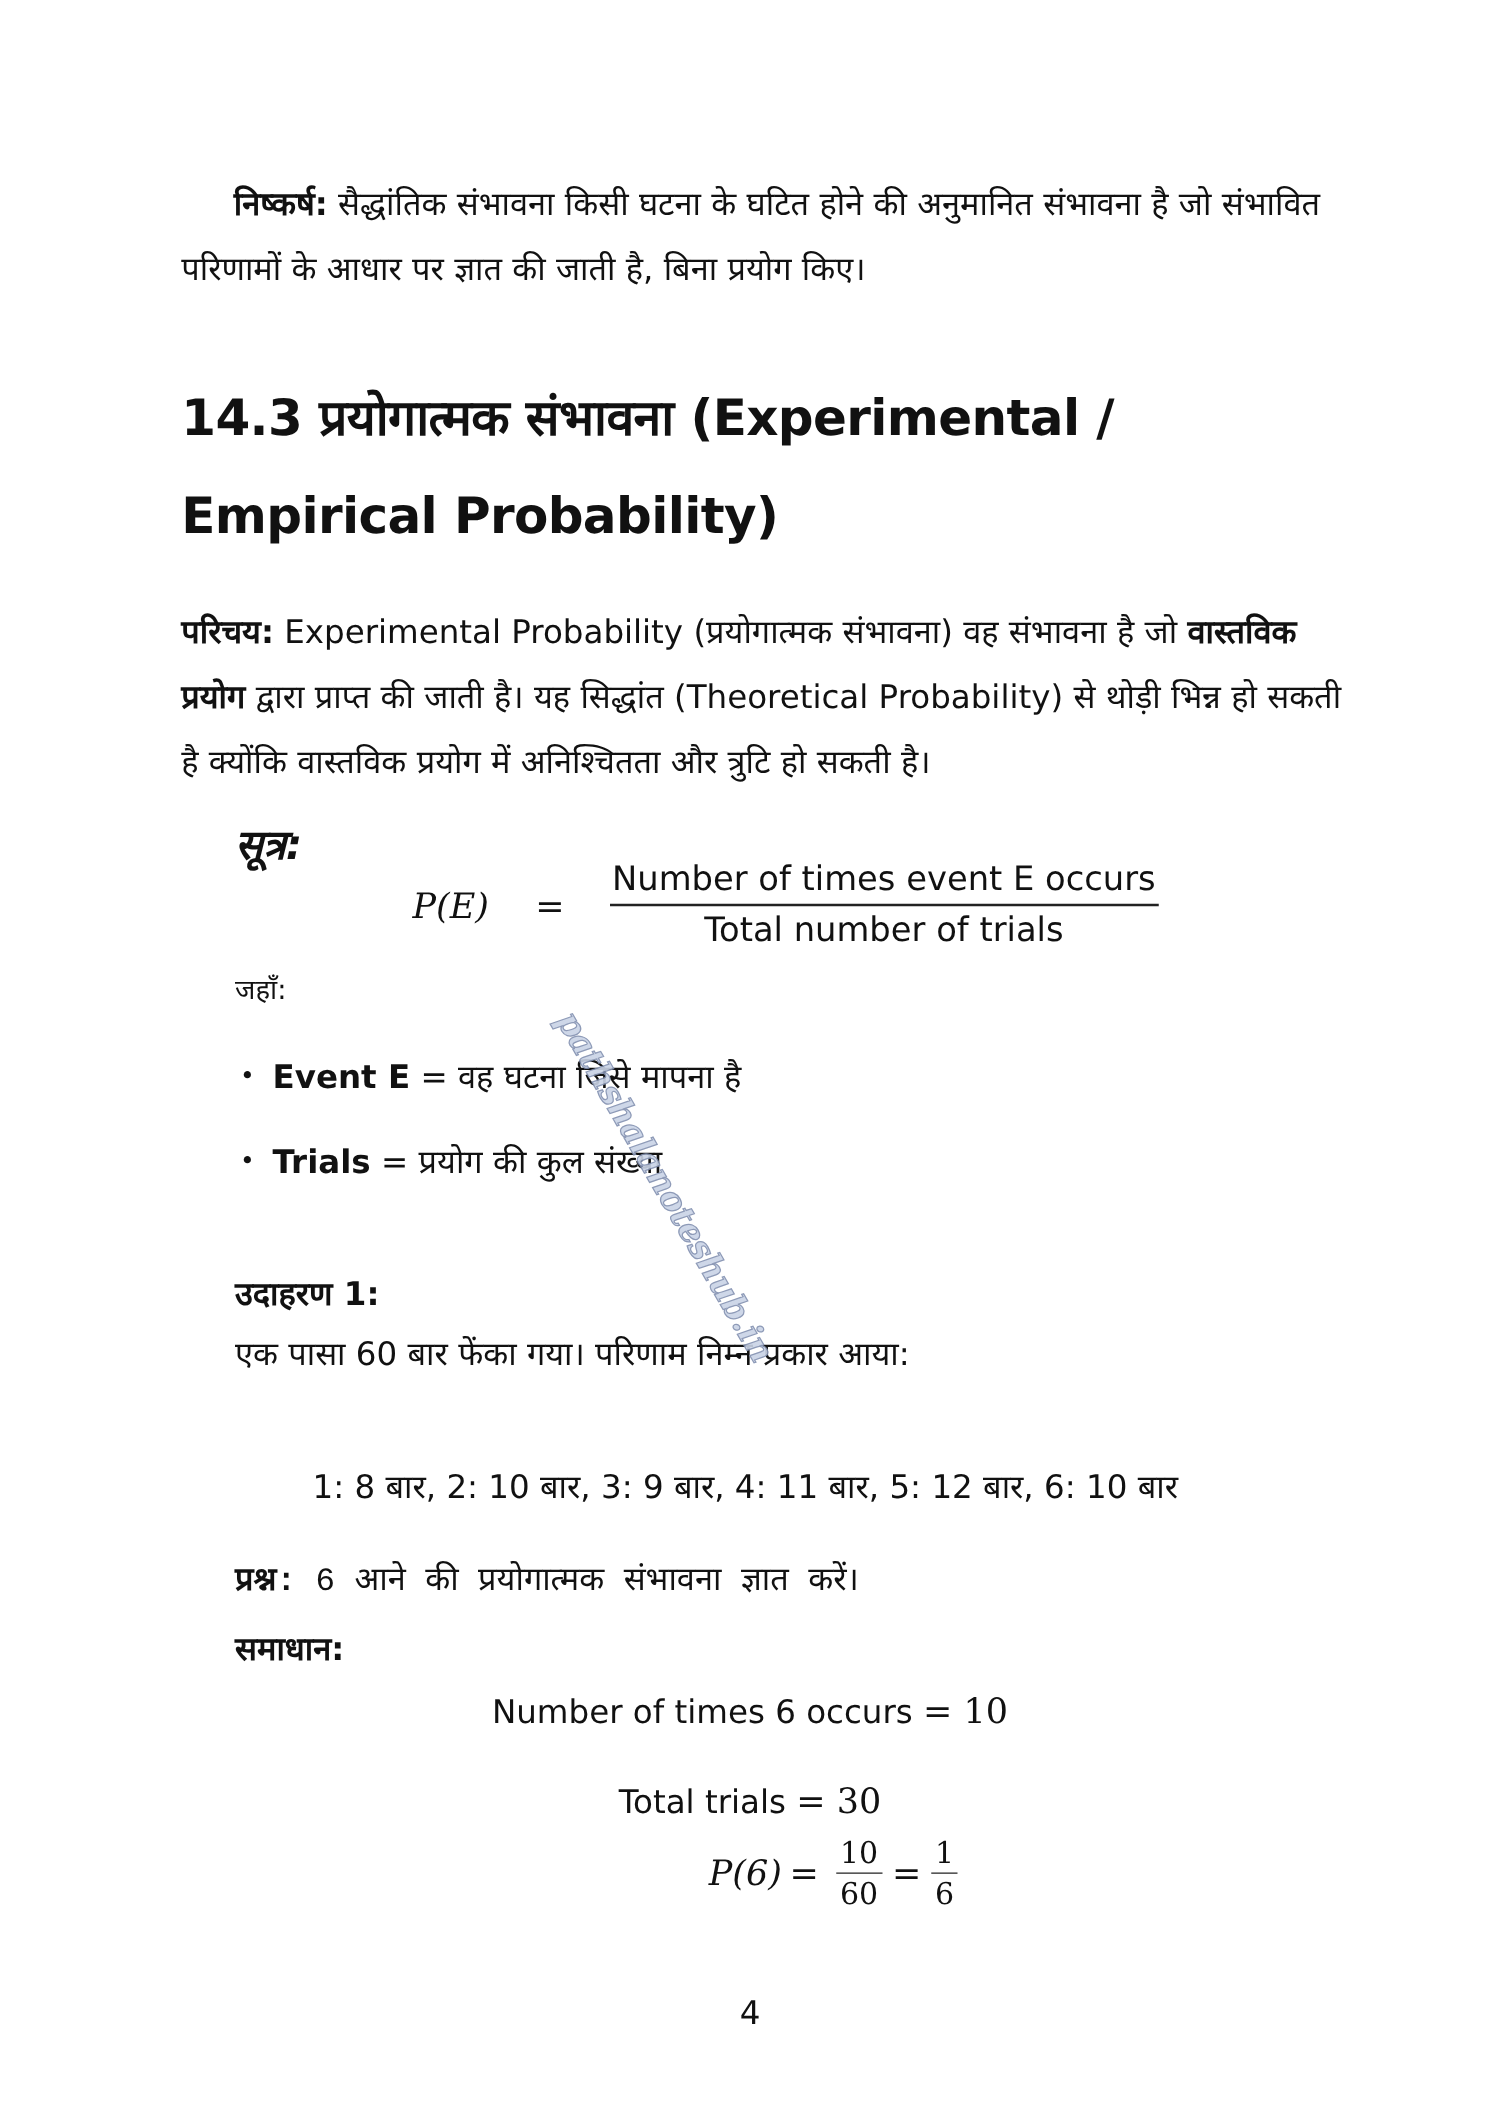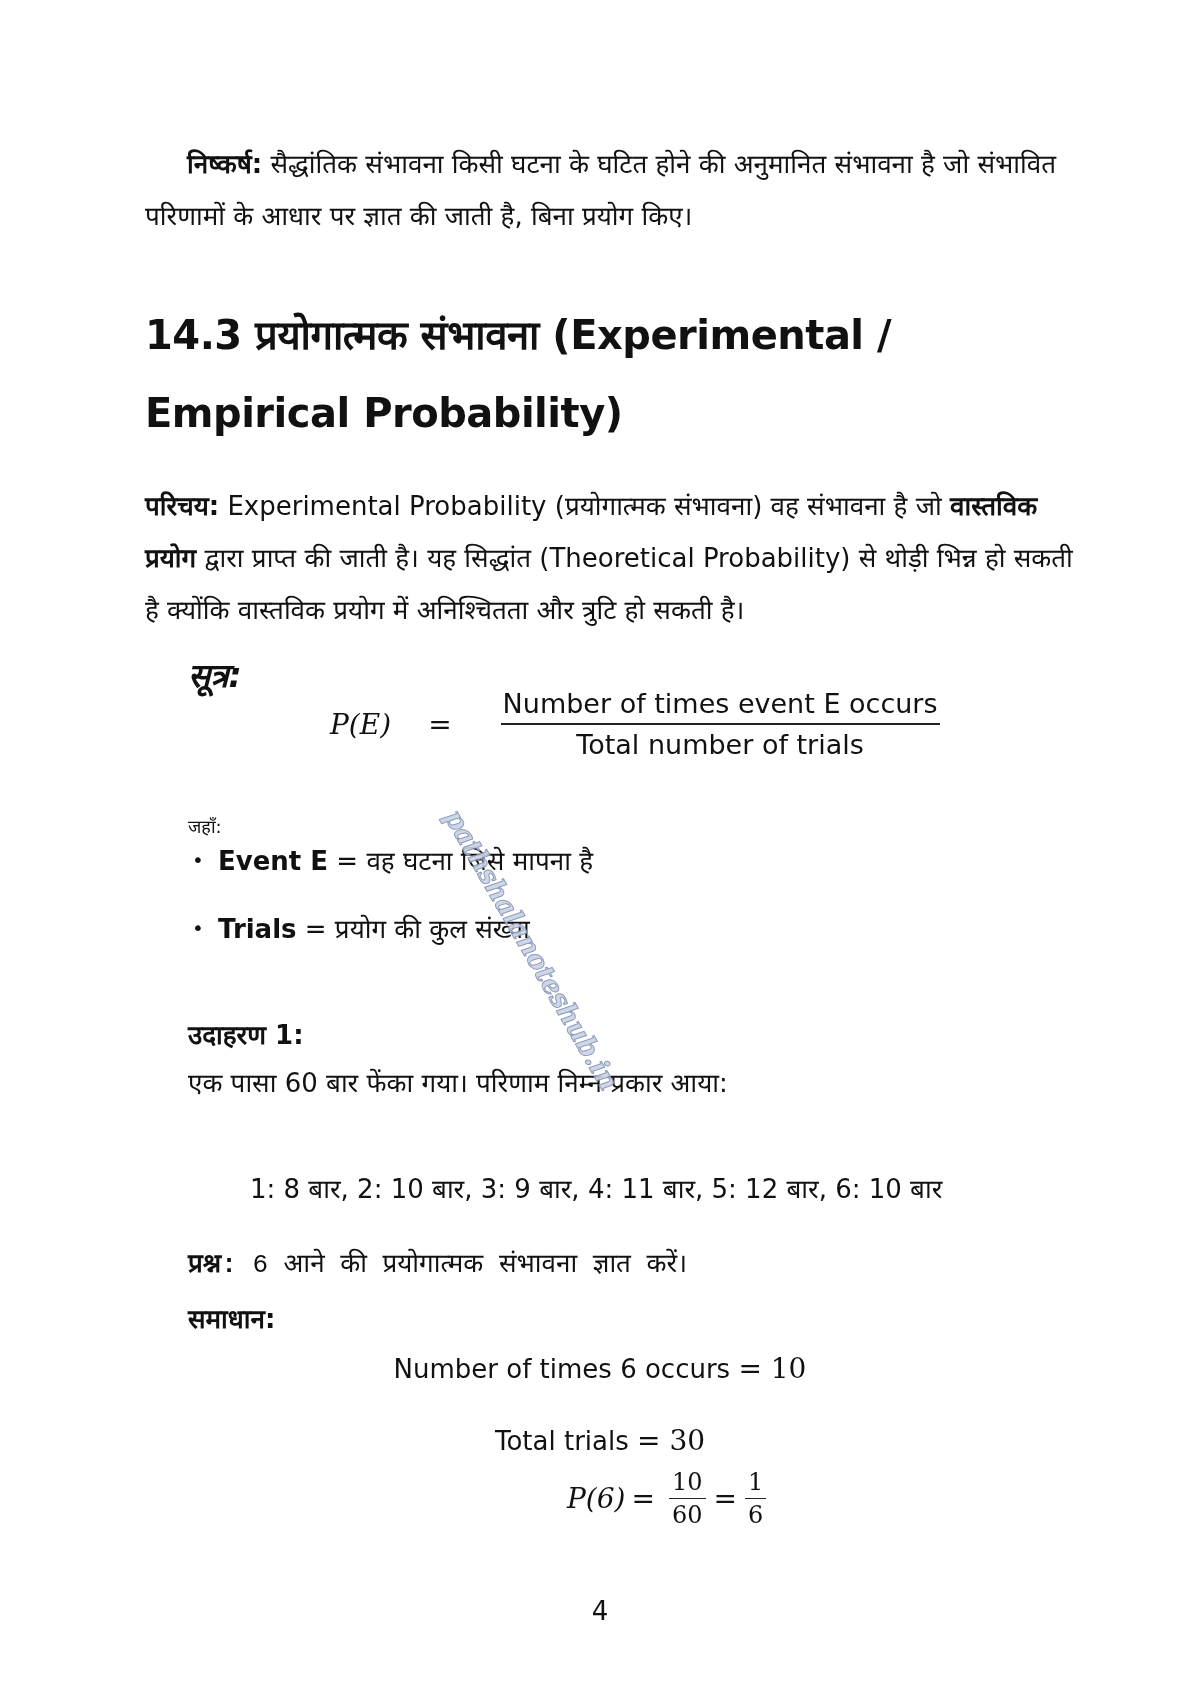--- a/index.html
+++ b/index.html
@@ -16,24 +16,24 @@
   .conclusion .indent { display: inline-block; width: 42px; }
   .heading {
     left: 145px; top: 296px; width: 960px; white-space: normal;
     font-size: 40px; font-weight: bold; line-height: 78px; letter-spacing: -0.5px;
   }
   .intro { left: 145px; top: 480px; width: 930px; white-space: normal; }
   .formula-label { left: 188px; top: 652px; font-size: 33px; font-weight: bold; font-style: italic; }
   .formula { left: 330px; top: 688px; display: flex; align-items: center; gap: 29px; }
   .math { font-family: "DejaVu Serif", "Liberation Serif", serif; font-style: italic; font-size: 28px; }
   .math-up { font-family: "DejaVu Serif", "Liberation Serif", serif; font-size: 28px; }
-  .frac { display: inline-flex; flex-direction: column; align-items: center; margin-left: 20px; }
+  .frac { display: inline-flex; flex-direction: column; align-items: center; margin-left: 7px; }
   .frac .num { padding: 0 2px 4px 2px; border-bottom: 2px solid #222; font-size: 27px; }
   .frac .den { padding-top: 4px; font-size: 27px; }
-  .where { left: 188px; top: 775px; font-size: 18px; margin-top: 39px; }
+  .where { left: 188px; top: 775px; font-size: 22px; }
   .bullet { left: 192px; font-size: 26px; }
   .bullet .dot { display: inline-block; width: 26px; font-size: 20px; vertical-align: 3px; }
   .example-title { left: 188px; top: 1016px; font-size: 26px; font-weight: bold; }
   .example-text { left: 188px; top: 1064px; font-size: 26px; }
   .results { left: 250px; top: 1170px; font-size: 26px; }
   .question { left: 188px; top: 1244px; font-size: 26px; font-family: Liberation Mono, monospace; }
   .solution-label { left: 188px; top: 1300px; font-size: 26px; font-weight: bold; }
   .line-center { left: 0; width: 1200px; text-align: center; font-size: 26px; }
   .p6 { left: 522px; top: 1468px; display: flex; align-items: center; margin-left: 45px; }
   .small-frac { display: inline-flex; flex-direction: column; align-items: center; margin: 0 8px; }

